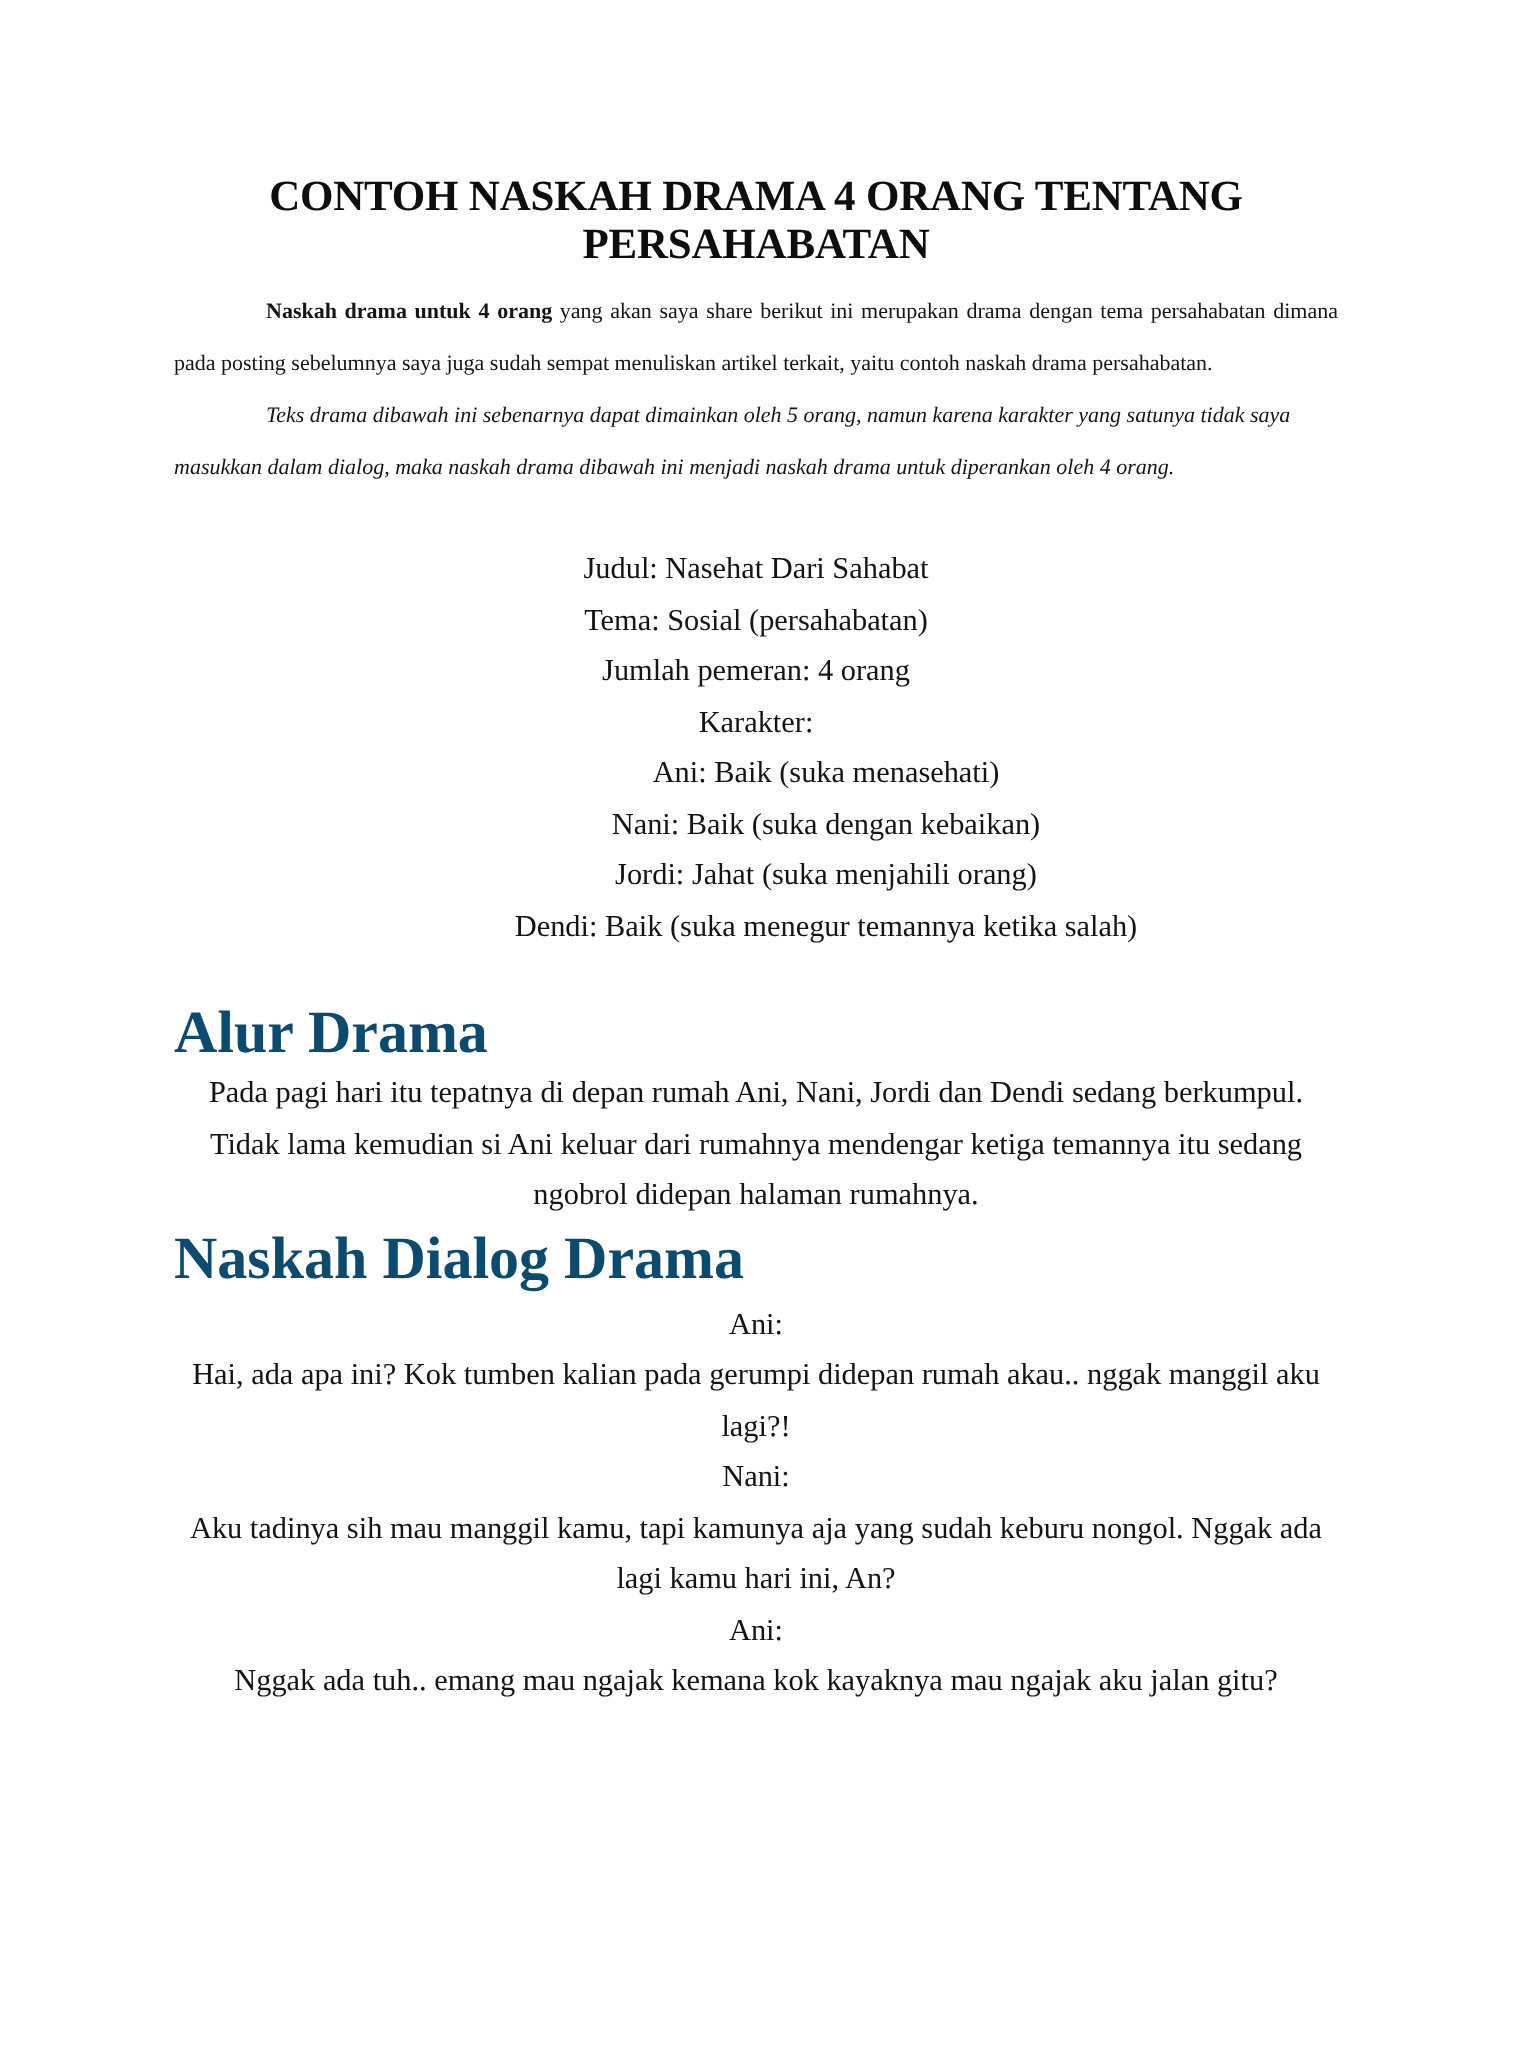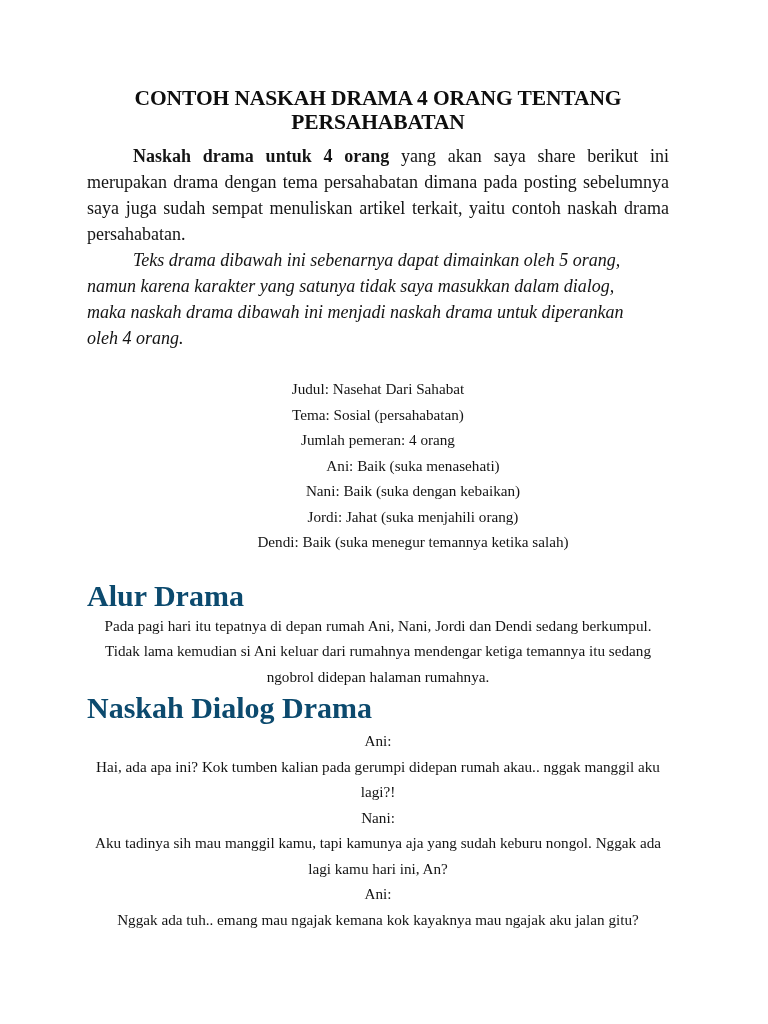--- a/index.html
+++ b/index.html
@@ -24,21 +24,21 @@
     .title {
       font-weight: bold;
       font-size: 21.5px;
       line-height: 24px;
       text-align: center;
       margin: 0;
       color: #0e0e0e;
       letter-spacing: -0.1px;
     }
     .para {
-      font-size: 18px;
+      font-size: 11px;
       line-height: 26px;
       margin: 0;
     }
     .para.justify {
       text-align: justify;
       text-align-last: left;
     }
     .indent-first { text-indent: 46px; }
     .bold { font-weight: bold; }
     .meta { margin-top: 0; }
@@ -67,20 +67,21 @@
   <h1 class="title">CONTOH NASKAH DRAMA 4 ORANG TENTANG PERSAHABATAN</h1>
 
   <p class="para justify indent-first" style="margin-top:9px;"><span class="bold">Naskah drama untuk 4 orang</span><span> yang akan saya share berikut ini merupakan drama dengan tema persahabatan dimana pada posting sebelumnya saya juga sudah sempat menuliskan artikel terkait, yaitu contoh naskah drama persahabatan.</span></p>
 
   <p class="para indent-first" style="width:560px;font-style:italic;">Teks drama dibawah ini sebenarnya dapat dimainkan oleh 5 orang, namun karena karakter yang satunya tidak saya masukkan dalam dialog, maka naskah drama dibawah ini menjadi naskah drama untuk diperankan oleh 4 orang.</p>
 
   <div class="meta" style="margin-top:25px;">
     <div class="line">Judul: Nasehat Dari Sahabat</div>
     <div class="line">Tema: Sosial (persahabatan)</div>
     <div class="line">Jumlah pemeran: 4 orang</div>
+    <div class="line">Karakter:</div>
     <div class="line char-line">Ani: Baik (suka menasehati)</div>
     <div class="line char-line">Nani: Baik (suka dengan kebaikan)</div>
     <div class="line char-line">Jordi: Jahat (suka menjahili orang)</div>
     <div class="line char-line">Dendi: Baik (suka menegur temannya ketika salah)</div>
   </div>
 
   <h2 class="h2" style="margin-top:27px;">Alur Drama</h2>
   <div style="margin-top:3px;">
     <div class="line">Pada pagi hari itu tepatnya di depan rumah Ani, Nani, Jordi dan Dendi sedang berkumpul.</div>
     <div class="line">Tidak lama kemudian si Ani keluar dari rumahnya mendengar ketiga temannya itu sedang</div>

